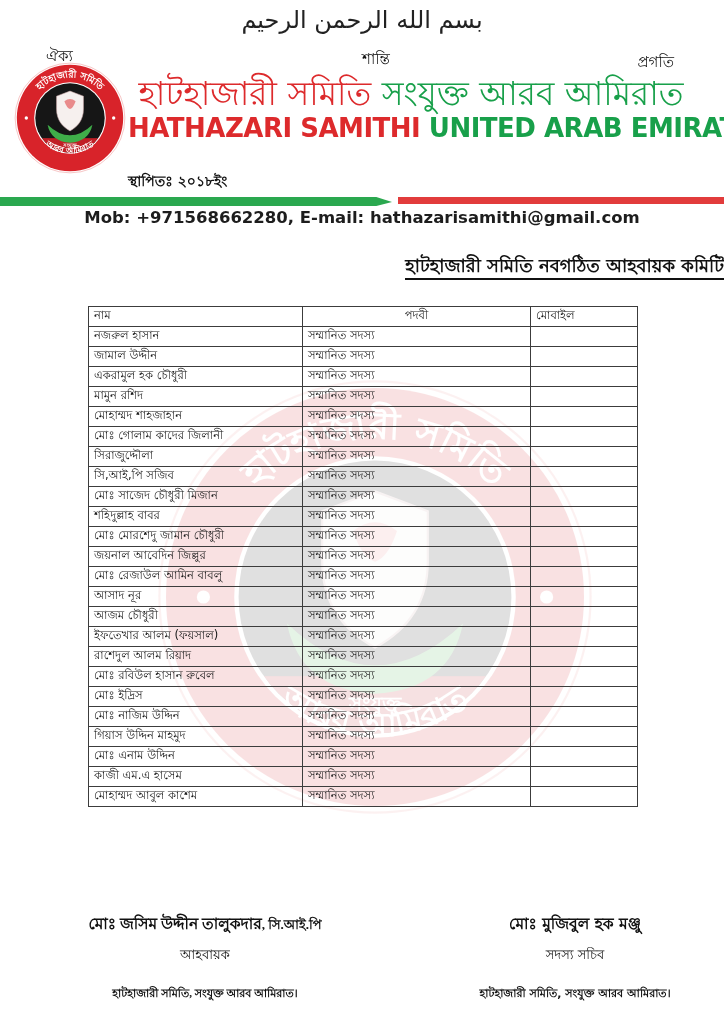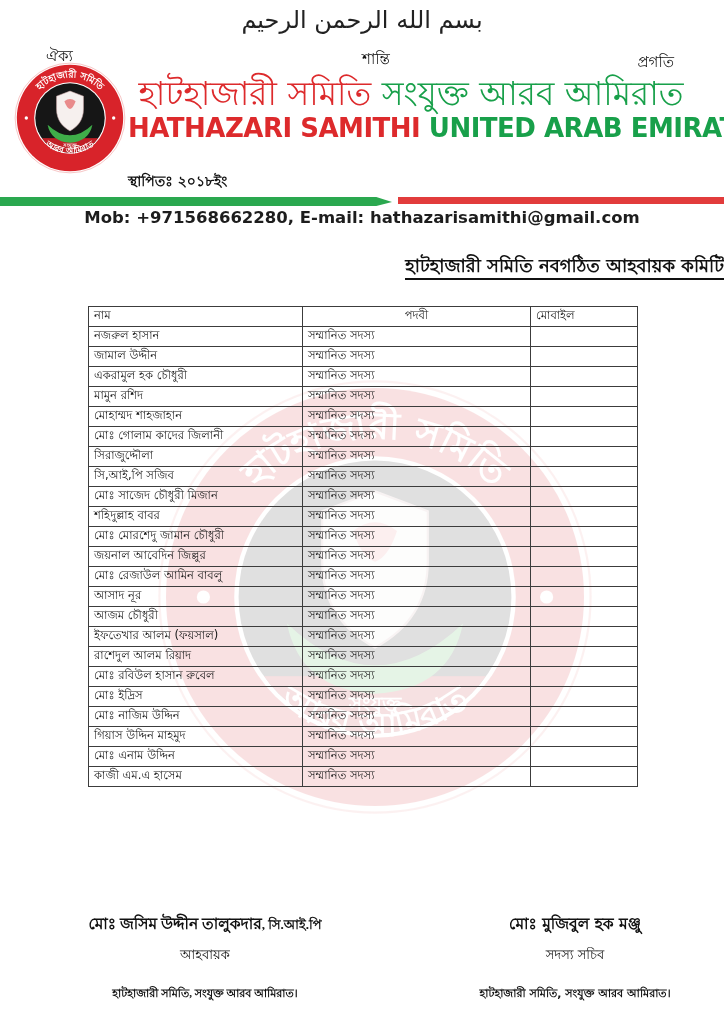--- a/index.html
+++ b/index.html
@@ -299,20 +299,25 @@
       <td class="cell-desig">সম্মানিত সদস্য</td>
       <td class="cell-mobile"></td>
     </tr>
 
     <tr>
       <td class="cell-name">কাজী এম.এ হাসেম</td>
       <td class="cell-desig">সম্মানিত সদস্য</td>
       <td class="cell-mobile"></td>
     </tr>
 
+    <tr>
+      <td class="cell-name">মোহাম্মদ আবুল কাশেম</td>
+      <td class="cell-desig">সম্মানিত সদস্য</td>
+      <td class="cell-mobile"></td>
+    </tr>
   </tbody>
   </table>
 
   <div class="sig sig-left">
     <div class="sig-name"><span>মোঃ জসিম উদ্দীন তালুকদার</span><span class="sig-suffix">, সি.আই.পি</span></div>
     <div class="sig-role">আহবায়ক</div>
     <div class="sig-org">হাটহাজারী সমিতি, সংযুক্ত আরব আমিরাত।</div>
   </div>
 
   <div class="sig sig-right">

